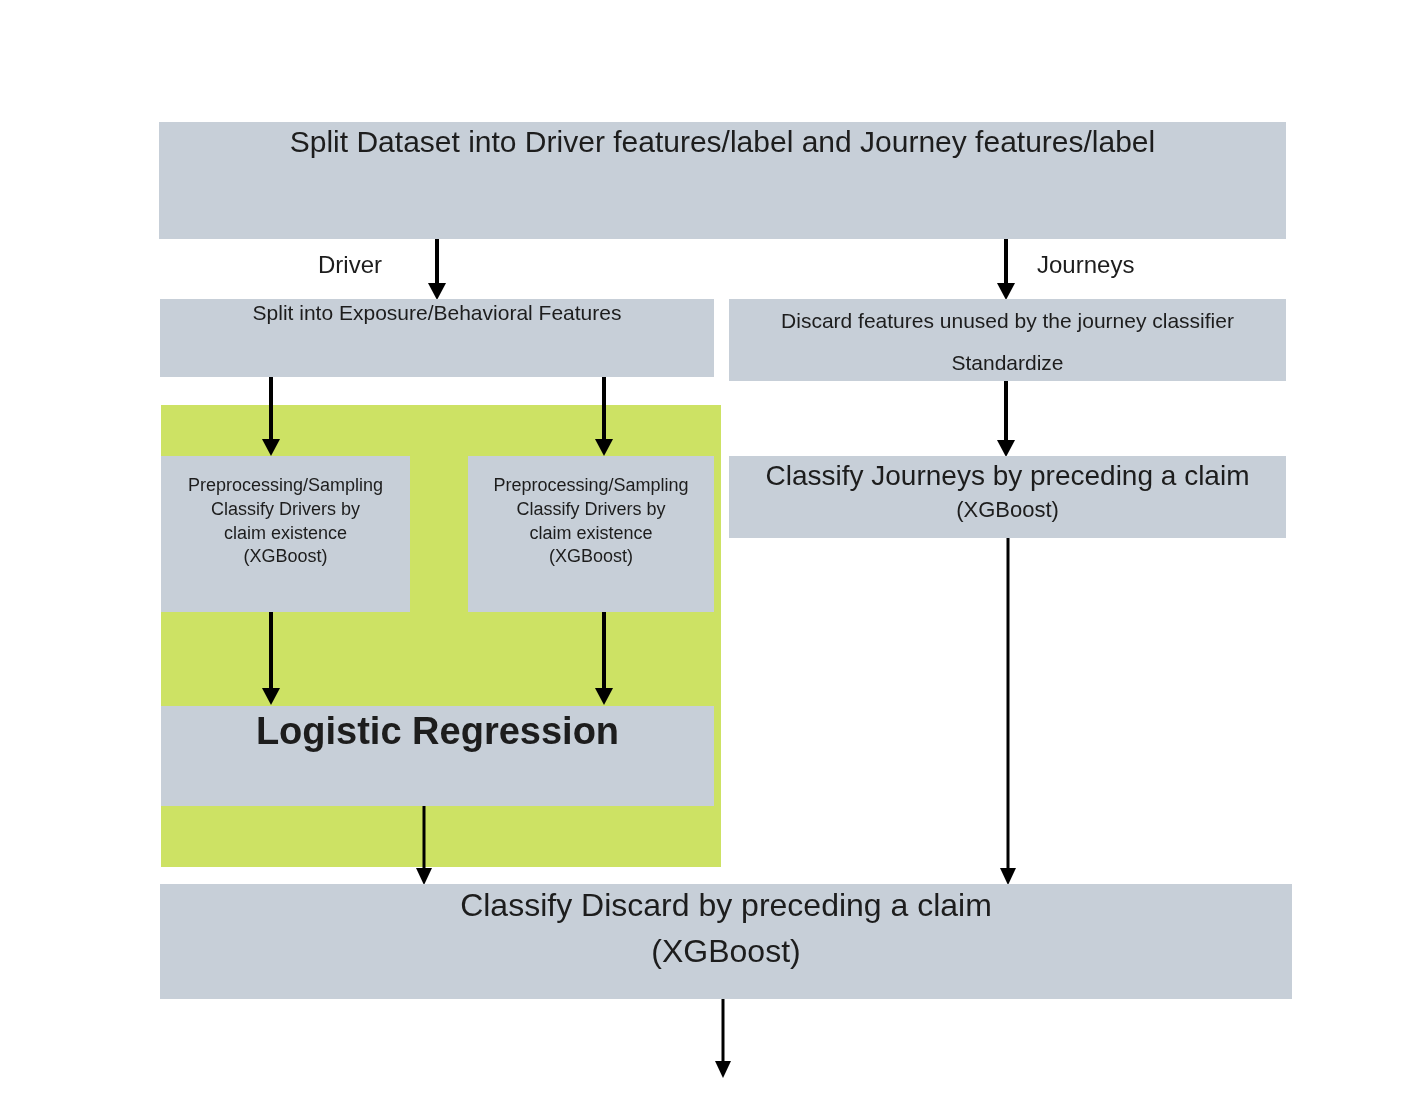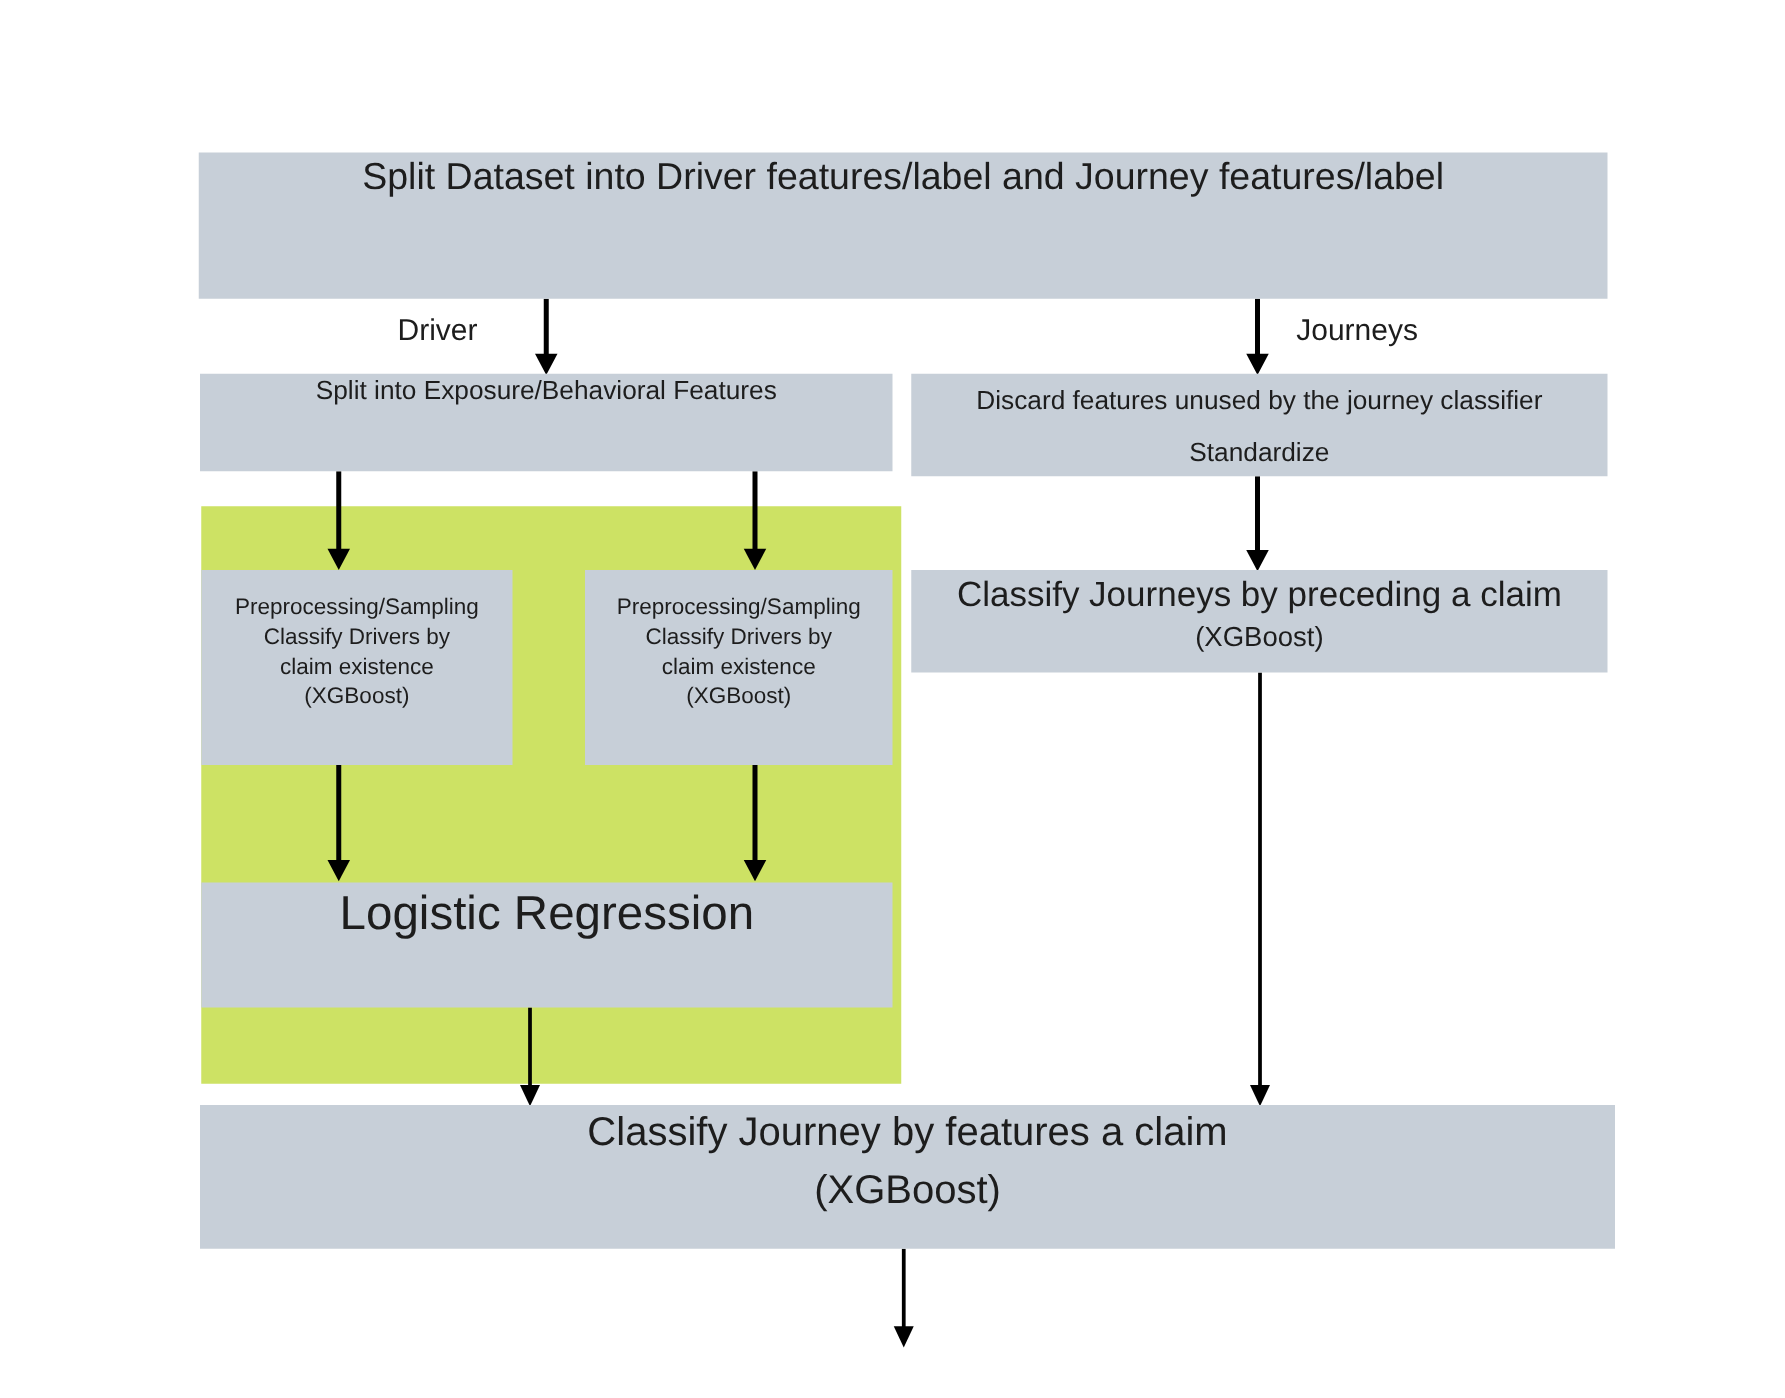--- a/index.html
+++ b/index.html
@@ -73,20 +73,21 @@
     position: absolute;
     left: 300px; top: 622px; width: 262px;
     text-align: center;
     font-size: 24px;
     color: #1d1d1d;
     line-height: 1.42;
   }
   #box-logreg {
     left: 161px; top: 706px; width: 553px; height: 100px;
     font-size: 38px;
+    font-weight: bold;
   }
   #box-classify-journeys {
     left: 729px; top: 456px; width: 557px; height: 82px;
     font-size: 28px;
     justify-content: flex-start;
     padding-top: 2px;
   }
   #box-classify-journeys .line-2 { font-size: 22px; }
   #box-classify-journey-final {
     left: 160px; top: 884px; width: 1132px; height: 115px;
@@ -214,21 +215,21 @@
   </div>
 
   <div class="arrow" style="left:996px; top:538px;">
     <svg width="24" height="348" viewBox="0 0 24 348">
       <line x1="12" y1="0" x2="12" y2="334" stroke="#000" stroke-width="3"></line>
       <polygon points="12,347 4,330 20,330" fill="#000"></polygon>
     </svg>
   </div>
 
   <div class="box" id="box-classify-journey-final">
-    <span class="line-1">Classify Journey by features a claim</span>
+    <span class="line-1">Classify Discard by preceding a claim</span>
     <span class="line-2">(XGBoost)</span>
   </div>
 
   <div class="arrow" style="left:711px; top:999px;">
     <svg width="24" height="80" viewBox="0 0 24 80">
       <line x1="12" y1="0" x2="12" y2="66" stroke="#000" stroke-width="3"></line>
       <polygon points="12,79 4,62 20,62" fill="#000"></polygon>
     </svg>
   </div>
 

